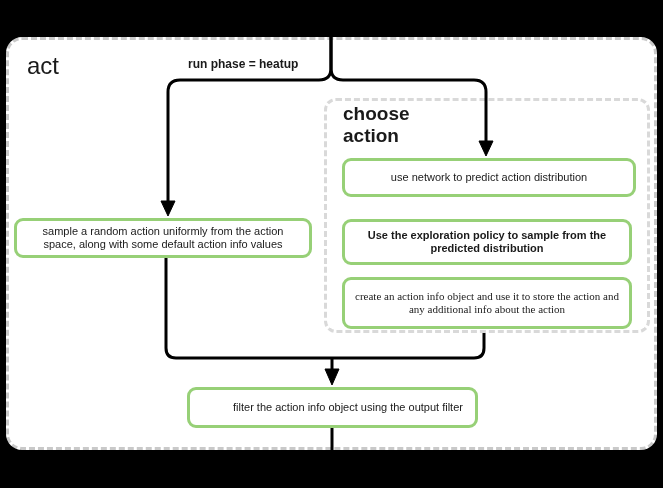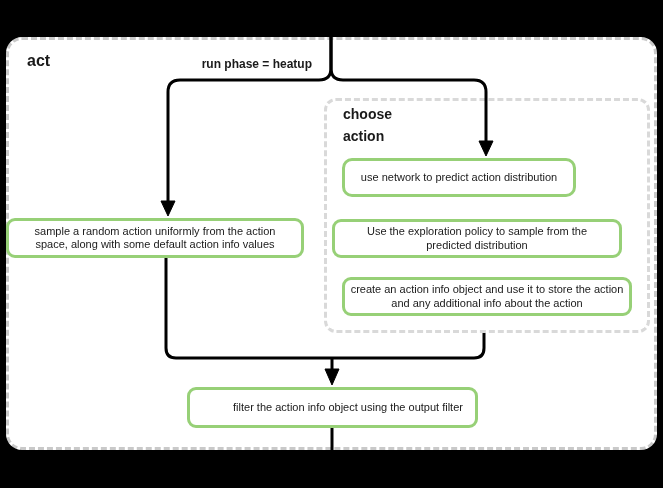--- a/index.html
+++ b/index.html
@@ -27,75 +27,75 @@
     left: 6px; top: 37px;
     width: 651px; height: 413px;
     background: var(--container-fill);
     border: 3px dashed var(--container-border);
     border-radius: 16px;
   }
 
   .act-title {
     position: absolute;
     left: 27px; top: 52px;
-    font-size: 16px;
-    font-weight: bold;
+    font-size: 24px;
+    font-weight: normal;
     color: var(--text);
   }
 
   .branch-label {
     position: absolute;
     top: 57px;
     width: 124px;
     font-size: 12px;
     font-weight: bold;
     color: var(--text);
-    text-align: right;
+    text-align: left;
     white-space: nowrap;
   }
   .branch-label.heatup { left: 188px; }
   .branch-label.training { left: 354px; }
 
   .group {
     position: absolute;
     left: 324px; top: 98px;
     width: 326px; height: 235px;
     background: var(--container-fill);
     border: 3px dashed var(--group-border);
     border-radius: 12px;
   }
 
   .group-title {
     position: absolute;
     left: 343px; top: 103px;
     width: 92px;
-    font-size: 14px;
+    font-size: 19px;
     line-height: 22px;
     font-weight: bold;
     color: var(--text);
   }
 
   .node {
     position: absolute;
     background: var(--node-fill);
     border: 3px solid var(--node-border);
     border-radius: 9px;
     display: flex;
     align-items: center;
     justify-content: center;
     text-align: center;
     font-size: 11px;
     line-height: 13.5px;
     color: var(--text);
     padding: 2px 8px;
   }
-  .node.sample   { left: 6px;  top: 218px; width: 298px; height: 40px; }
-  .node.network  { left: 342px; top: 158px; width: 234px; height: 39px; border-radius: 10px; }
-  .node.explore  { left: 332px; top: 219px; width: 290px; height: 39px; }
-  .node.create   { left: 342px; top: 277px; width: 290px; height: 39px; padding: 14px 4px; }
+  .node.sample   { left: 14px;  top: 218px; width: 298px; height: 40px; }
+  .node.network  { left: 342px; top: 158px; width: 294px; height: 39px; }
+  .node.explore  { left: 342px; top: 219px; width: 290px; height: 46px; font-weight: bold; }
+  .node.create   { left: 342px; top: 277px; width: 290px; height: 52px; padding: 14px 4px; font-family: Liberation Serif, serif; }
   .node.filter   { left: 187px; top: 387px; width: 291px; height: 41px; white-space: nowrap; padding-left: 39px; }
 
   svg.wires { position: absolute; inset: 0; pointer-events: none; }
   svg.wires path { fill: none; stroke: var(--line); stroke-width: 3; }
   svg.wires polygon { fill: var(--line); stroke: var(--line); stroke-width: 1; stroke-linejoin: round; }
 </style>
 </head>
 <body>
 
 <div class="stage">

